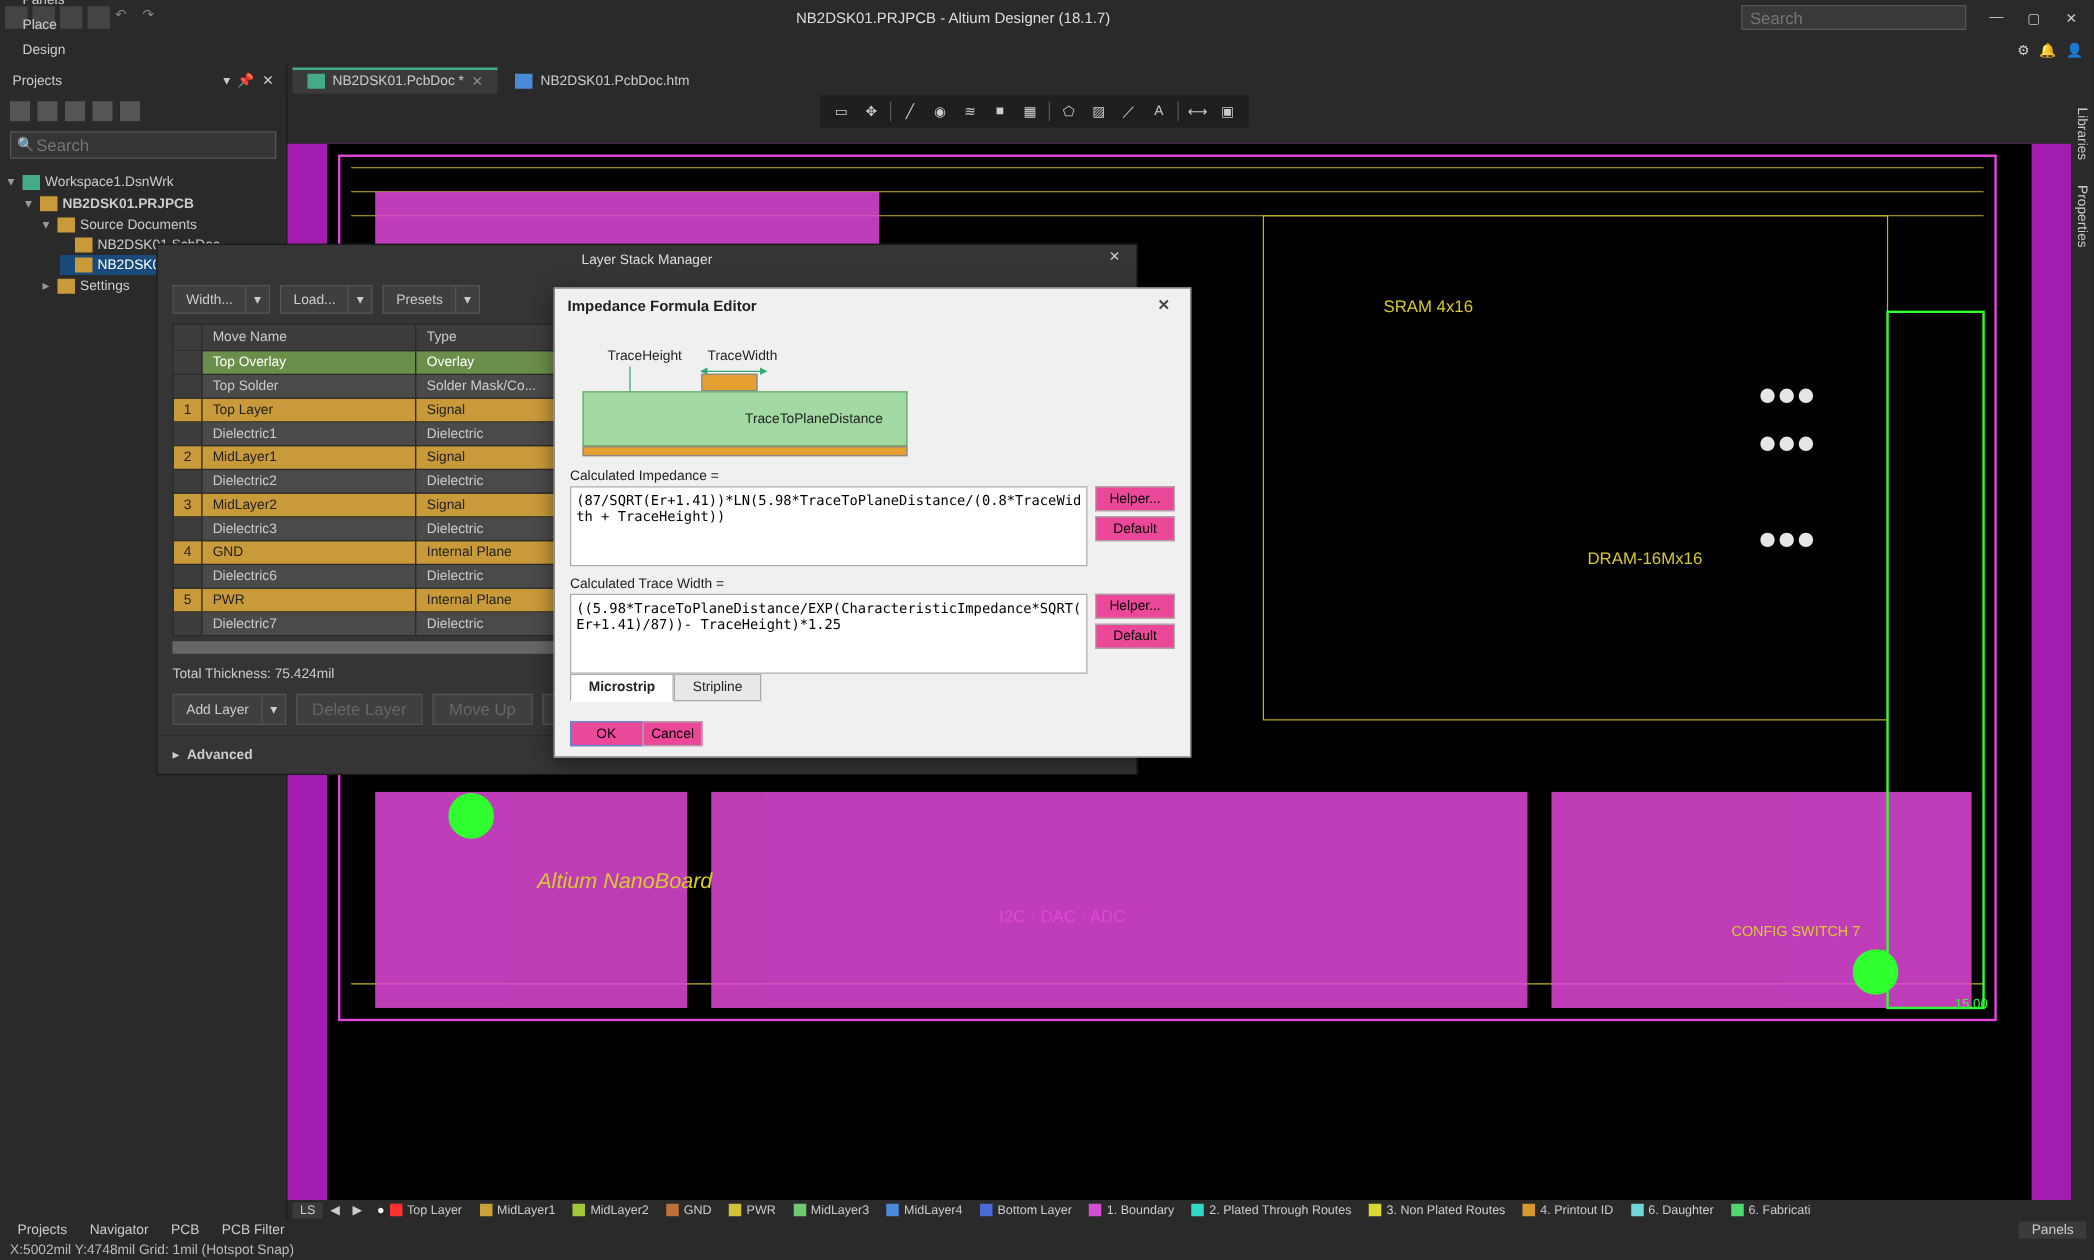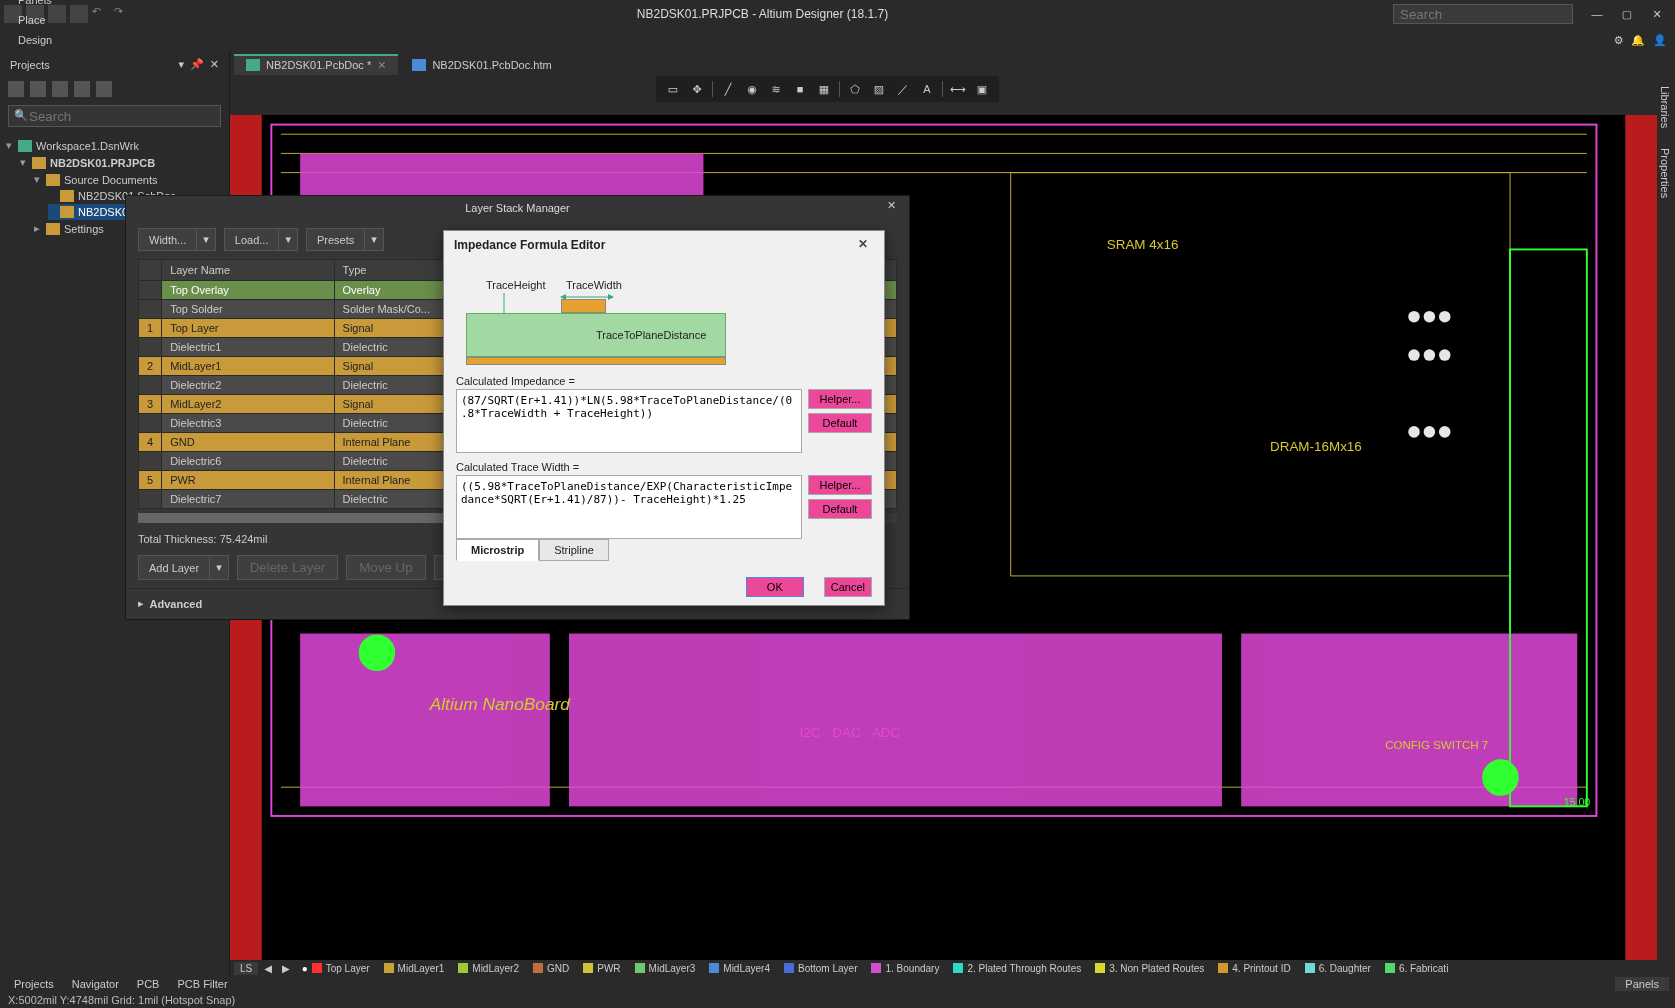--- a/index.html
+++ b/index.html
@@ -39,21 +39,21 @@
 .tree-item.selected { background: #1a4a7a; color: #fff; }
 .tri { display: inline-block; width: 8px; color: #999; }
 
 
 .tabs-bar { position: absolute; left: 230px; right: 0; top: 52px; height: 24px; background: #2a2a2a; display: flex; align-items: center; padding-left: 4px; }
 .doc-tab { display: flex; align-items: center; gap: 6px; padding: 3px 12px; background: #3a3a3a; margin-right: 2px; border-top: 2px solid #4a8; }
 .doc-tab.inactive { border-top-color: transparent; background: #2a2a2a; }
 .doc-tab .tab-close { color: #888; }
 
 
-.pcb-canvas { position: absolute; left: 230px; right: 18px; top: 76px; bottom: 48px; background: #b91c1c; overflow: hidden; margin-top: 39px; }
+.pcb-canvas { position: absolute; left: 230px; right: 18px; top: 76px; bottom: 48px; background: #a21caf; overflow: hidden; margin-top: 39px; }
 .pcb-canvas svg { width: 100%; height: 100%; }
 
 
 .right-tabs { position: absolute; right: 0; top: 76px; width: 18px; bottom: 48px; background: #2a2a2a; }
 .right-tab { writing-mode: vertical-rl; padding: 10px 2px; color: #ccc; cursor: pointer; }
 
 
 .lsm { position: absolute; left: 125px; top: 195px; width: 785px; height: 425px; background: #353535; border: 1px solid #1a1a1a; display: flex; flex-direction: column; }
 .lsm-title { display: flex; justify-content: center; align-items: center; position: relative; height: 24px; color: #ddd; }
 .lsm-close { position: absolute; right: 6px; top: 3px; width: 16px; height: 16px; color: #ccc; cursor: pointer; }
@@ -73,38 +73,38 @@
 .row-idx-blank { background: #3c3c3c; width: 20px; }
 .lsm-scrollbar { height: 10px; background: #3c3c3c; margin: 4px 12px; position: relative; }
 .lsm-scrollbar .thumb { position: absolute; left: 0; width: 70%; height: 100%; background: #666; }
 .lsm-footer-text { padding: 6px 12px; color: #ccc; }
 .lsm-footer-btns { display: flex; gap: 8px; padding: 4px 12px; }
 .lsm-btn { background: #3f3f3f; border: 1px solid #555; padding: 4px 12px; color: #ccc; cursor: pointer; }
 .lsm-btn.disabled { color: #666; }
 .lsm-advanced { display: flex; align-items: center; gap: 6px; padding: 8px 12px; border-top: 1px solid #2a2a2a; margin-top: 4px; }
 
 
-.ife { position: absolute; left: 443px; top: 230px; width: 442px; background: #f0f0f0; border: 1px solid #888; color: #222; box-shadow: 0 4px 16px rgba(0,0,0,0.5); }
+.ife { position: absolute; left: 443px; top: 230px; width: 510px; background: #f0f0f0; border: 1px solid #888; color: #222; box-shadow: 0 4px 16px rgba(0,0,0,0.5); }
 .ife-title { display: flex; justify-content: space-between; align-items: center; padding: 6px 10px; font-weight: bold; font-size: 12px; }
 .ife-close { width: 16px; height: 16px; color: #444; cursor: pointer; }
 .ife-body { padding: 8px 12px; }
 .ife-diagram { height: 100px; position: relative; margin-bottom: 6px; }
 .ife-diagram .trace-rect { position: absolute; left: 105px; top: 32px; width: 45px; height: 14px; background: #e5a030; border: 1px solid #888; }
 .ife-diagram .substrate { position: absolute; left: 10px; top: 46px; width: 260px; height: 44px; background: #a2d8a2; border: 1px solid #6a6; }
 .ife-diagram .plane { position: absolute; left: 10px; top: 90px; width: 260px; height: 8px; background: #e5a030; border: 1px solid #888; }
 .ife-diagram .lbl { position: absolute; font-size: 11px; }
 .ife-section-label { font-size: 11px; margin-top: 8px; }
 .ife-row { display: flex; gap: 6px; margin-top: 2px; }
 .ife-textarea { flex: 1; height: 64px; border: 1px solid #aaa; padding: 4px; font-family: monospace; font-size: 11px; resize: none; }
 .ife-side-btns { display: flex; flex-direction: column; gap: 4px; width: 64px; }
 .ife-btn { background: #ec4899; border: 1px solid #aaa; padding: 3px 6px; font-size: 11px; cursor: pointer; }
 .ife-tabs { display: flex; }
 .ife-tab { padding: 4px 14px; border: 1px solid #aaa; background: #e8e8e8; font-size: 11px; cursor: pointer; }
 .ife-tab.active { background: #fff; border-bottom: 1px solid #fff; font-weight: bold; }
-.ife-footer { display: flex; justify-content: flex-end; gap: 20px; padding: 8px 12px; }
+.ife-footer { display: flex; gap: 0; padding: 8px 12px; }
 .ife-footer .ife-btn.ok { border: 1px solid #4a8ad8; padding: 3px 20px; }
 
 
 .pcb-toolbar { position: absolute; left: 656px; top: 76px; height: 26px; background: rgba(30,30,30,0.9); display: flex; align-items: center; gap: 2px; padding: 0 6px; }
 .pcb-toolbar .pt-icon { width: 22px; height: 22px; display: flex; align-items: center; justify-content: center; color: #ccc; cursor: pointer; }
 .pcb-toolbar .pt-sep { width: 1px; height: 16px; background: #555; margin: 0 2px; }
 
 
 .layer-tabs { position: absolute; left: 230px; right: 0; bottom: 32px; height: 16px; background: #2a2a2a; display: flex; align-items: center; gap: 2px; font-size: 10px; overflow: hidden; padding: 0 4px; }
 .layer-tab-btn { padding: 1px 6px; background: #3a3a3a; cursor: pointer; white-space: nowrap; }
@@ -318,21 +318,21 @@
     <div class="split-btn">
         <span class="sb-label">Presets</span>
         <span class="sb-arrow">▾</span>
       </div>
   </div>
   <div class="lsm-table">
     <table>
       <thead>
           <tr>
         <th style="width:20px"></th>
-        <th>Layer Name</th>
+        <th>Move Name</th>
         <th>Type</th>
         <th>Material</th>
         <th>Thickn</th>
       </tr>
         </thead>
       <tbody id="lsm-rows">
           <tr class="row-overlay">
             <td class="row-idx-blank"></td>
             <td>Top Overlay</td>
             <td>Overlay</td>

